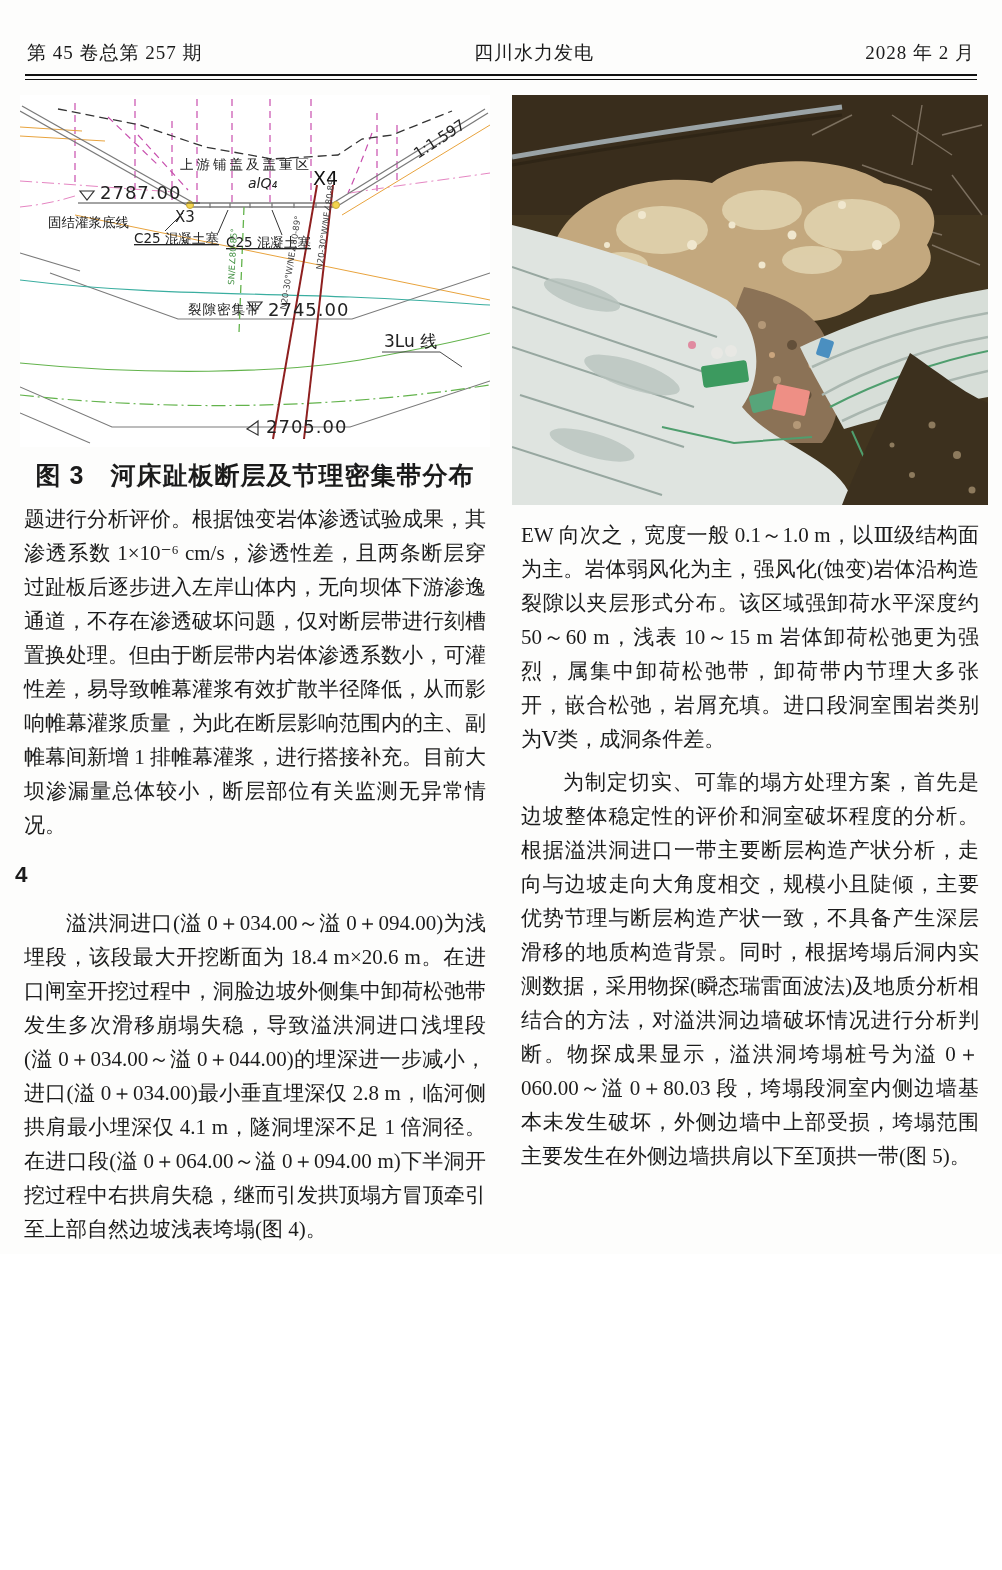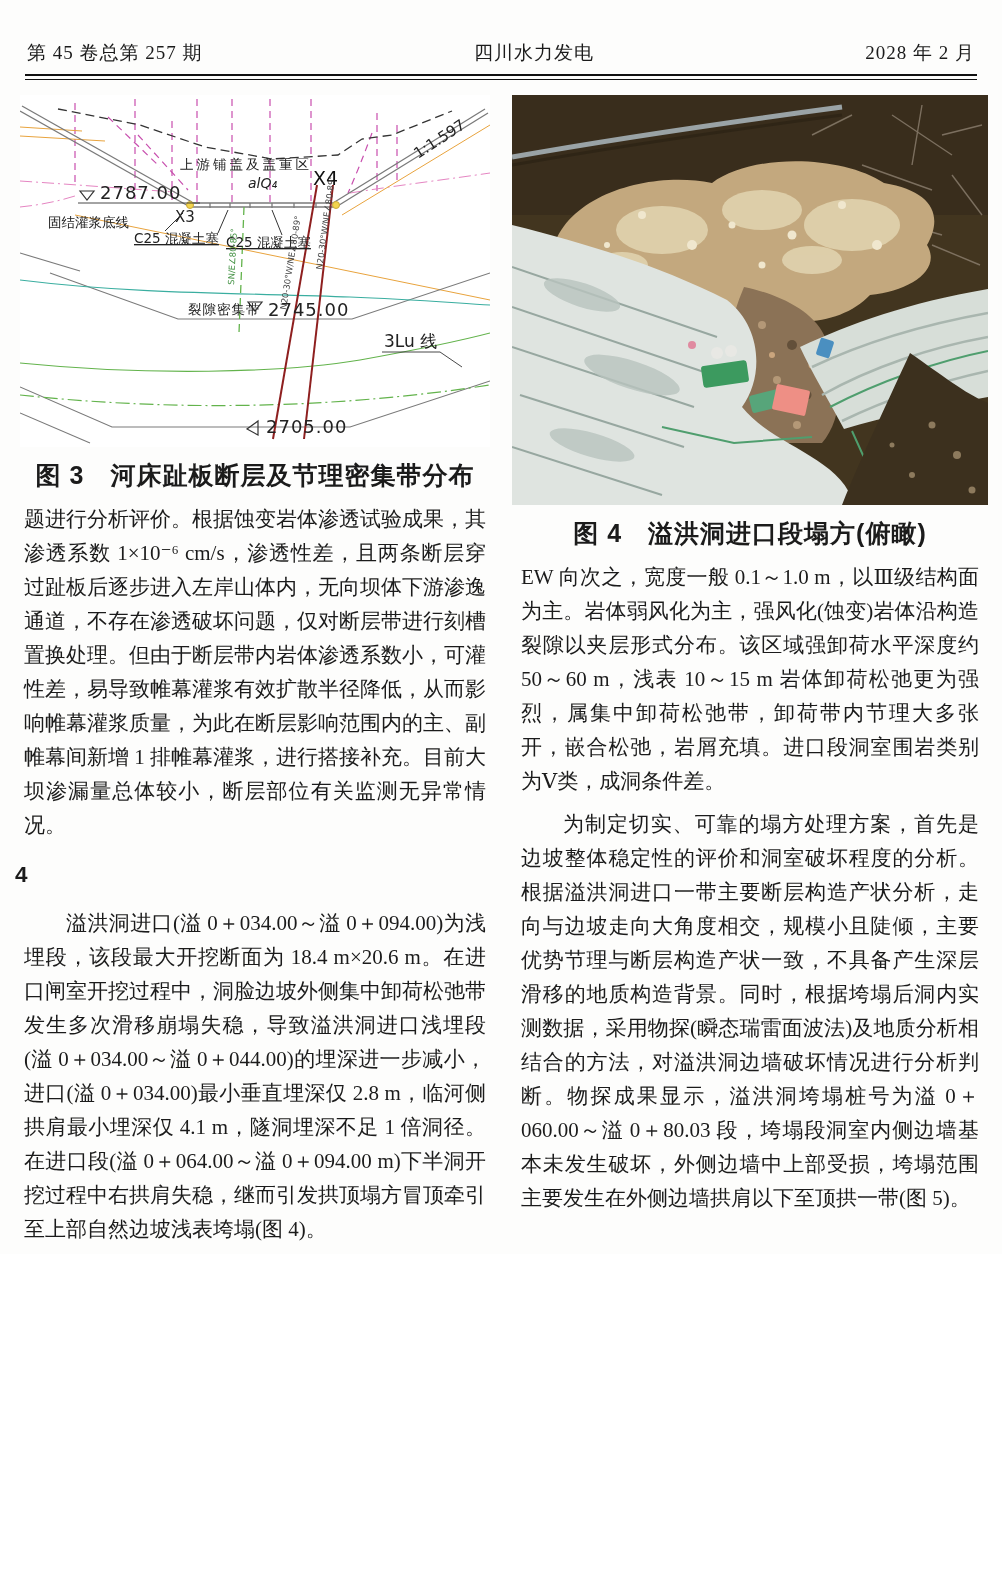--- a/index.html
+++ b/index.html
@@ -249,21 +249,20 @@
 
         <circle cx="205" cy="258" r="6" fill="#e8e8e4"></circle>
         <circle cx="219" cy="256" r="6" fill="#e8e8e4"></circle>
         <rect x="190" y="268" width="46" height="22" rx="3" fill="#3c9a5f" transform="rotate(-8 213 279)"></rect>
         <rect x="238" y="296" width="40" height="18" rx="3" fill="#57a57a" transform="rotate(-14 258 305)"></rect>
         <rect x="262" y="292" width="34" height="26" rx="2" fill="#ee8f85" transform="rotate(12 279 305)"></rect>
         <rect x="306" y="244" width="14" height="18" rx="2" fill="#4a8fc0" transform="rotate(18 313 253)"></rect>
         <circle cx="180" cy="250" r="4" fill="#e08aa0"></circle>
       </svg>
 
-      <div class="figcap">图 4　溢洪洞进口段塌方(俯瞰)</div>
 
       <p class="body">EW 向次之，宽度一般 0.1～1.0 m，以Ⅲ级结构面为主。岩体弱风化为主，强风化(蚀变)岩体沿构造裂隙以夹层形式分布。该区域强卸荷水平深度约 50～60 m，浅表 10～15 m 岩体卸荷松弛更为强烈，属集中卸荷松弛带，卸荷带内节理大多张开，嵌合松弛，岩屑充填。进口段洞室围岩类别为Ⅴ类，成洞条件差。</p>
       <p class="body ind">为制定切实、可靠的塌方处理方案，首先是边坡整体稳定性的评价和洞室破坏程度的分析。根据溢洪洞进口一带主要断层构造产状分析，走向与边坡走向大角度相交，规模小且陡倾，主要优势节理与断层构造产状一致，不具备产生深层滑移的地质构造背景。同时，根据垮塌后洞内实测数据，采用物探(瞬态瑞雷面波法)及地质分析相结合的方法，对溢洪洞边墙破坏情况进行分析判断。物探成果显示，溢洪洞垮塌桩号为溢 0＋060.00～溢 0＋80.03 段，垮塌段洞室内侧边墙基本未发生破坏，外侧边墙中上部受损，垮塌范围主要发生在外侧边墙拱肩以下至顶拱一带(图 5)。</p>
     </div>
   </div>
 
   <div class="ftr">
     <span class="pagebox">68</span>
     <span class="jname">Sichuan Hydropower</span>
   </div>

